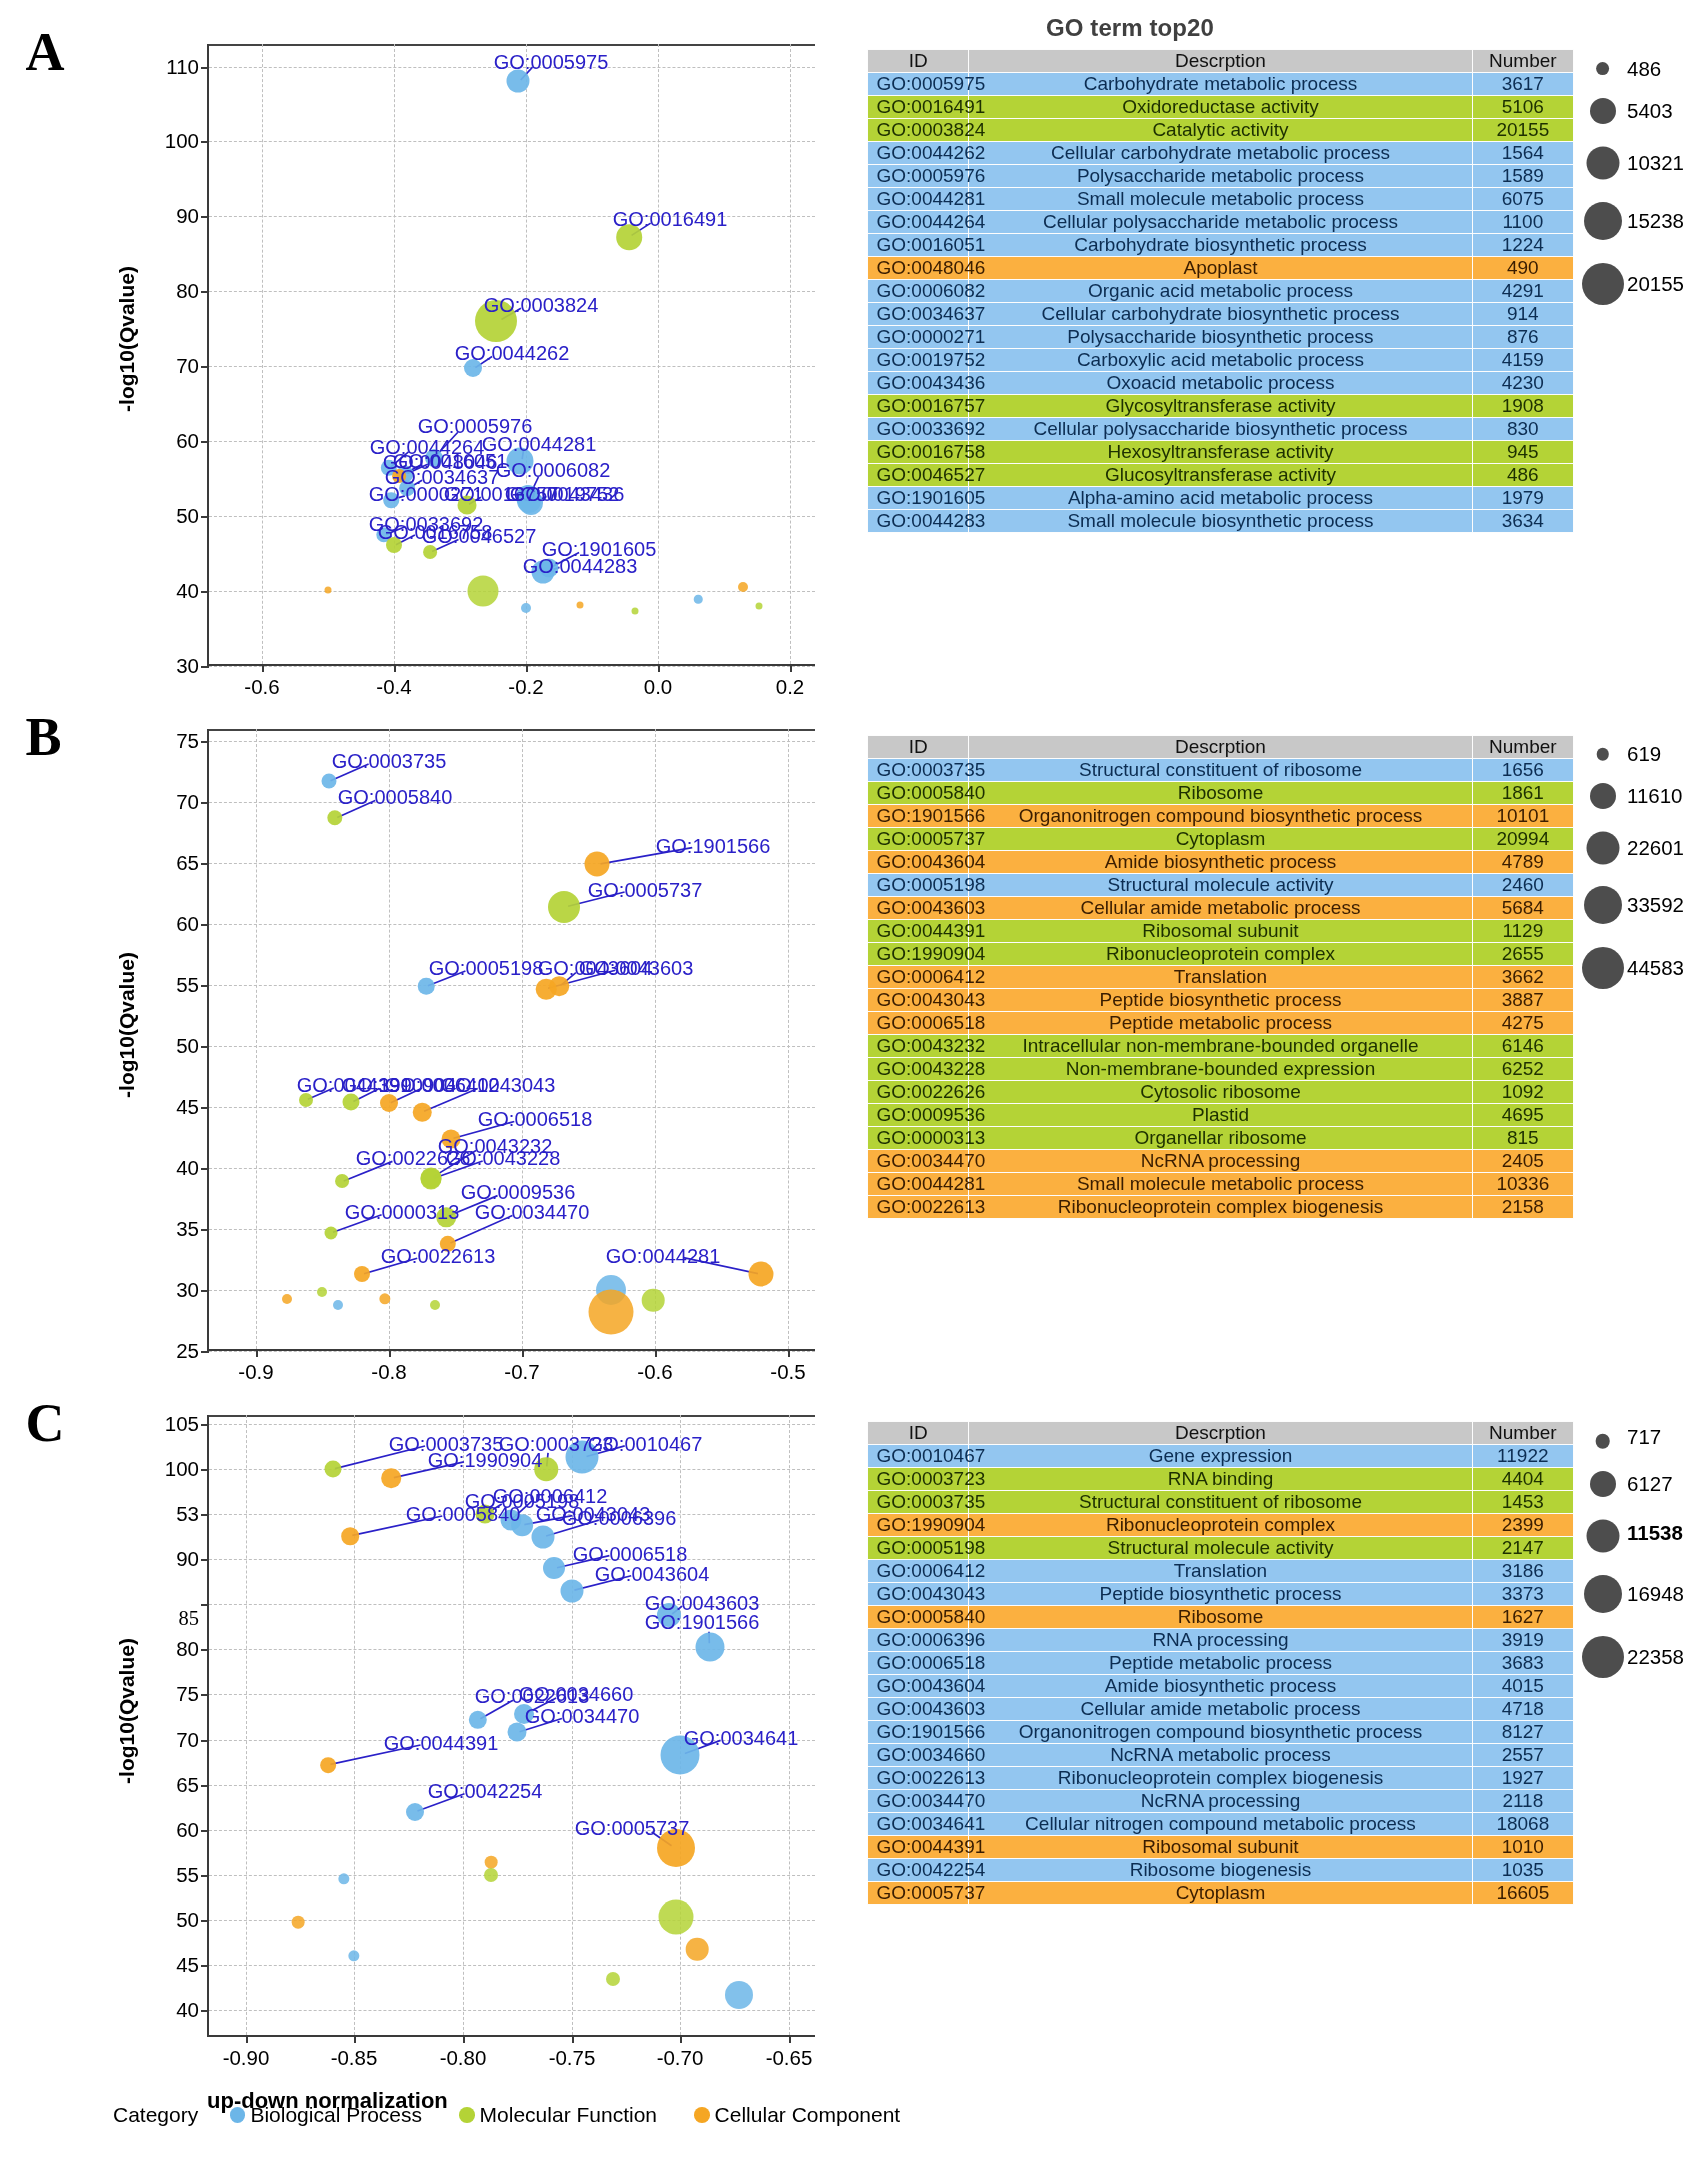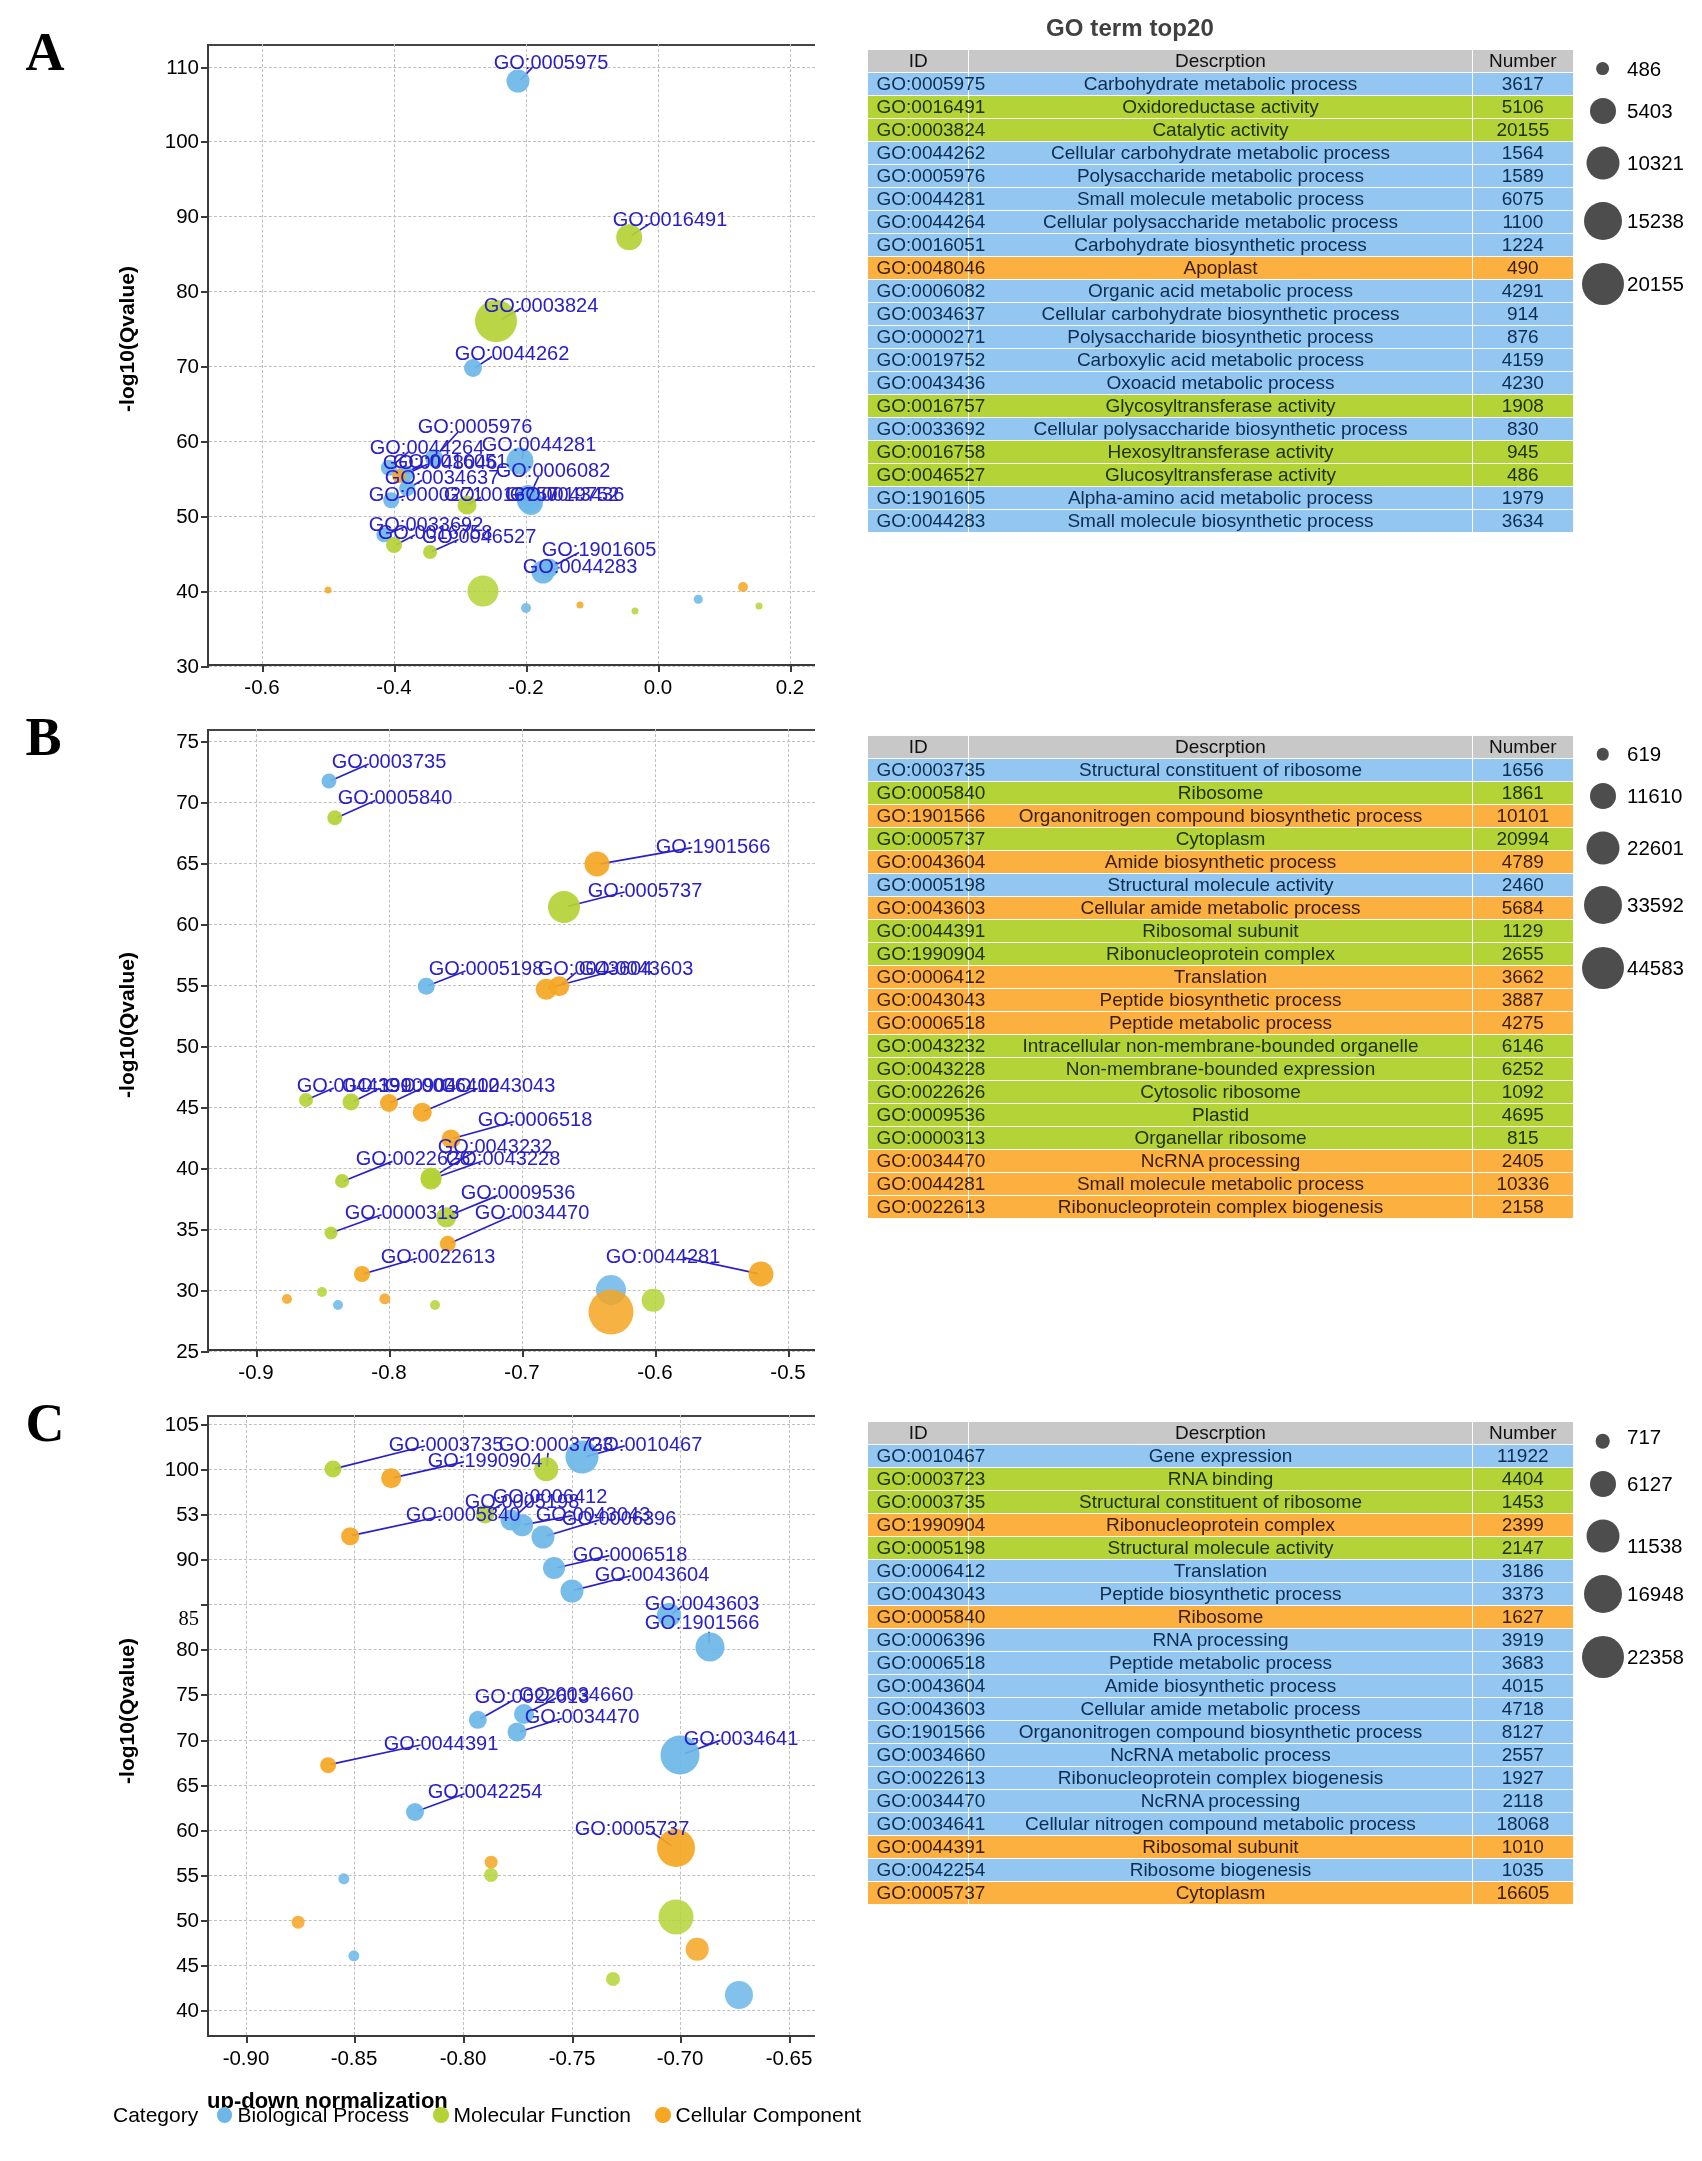--- a/index.html
+++ b/index.html
@@ -31,21 +31,21 @@
   .bp{background:#93c6f0;color:#0c2d52;}
   .mf{background:#b4d336;color:#1d3000;}
   .cc{background:#fbb040;color:#3a1d00;}
 
   
   .sizeleg{position:absolute;}
   .sizeleg .dot{position:absolute;border-radius:50%;background:#4d4d4d;transform:translate(-50%,-50%);}
   .sizeleg .txt{position:absolute;font-size:20.5px;transform:translateY(-50%);white-space:nowrap;}
 
   
-  .catleg{position:absolute;display:flex;align-items:center;gap:3px;font-size:21px;}
+  .catleg{position:absolute;display:flex;align-items:center;gap:16px;font-size:21px;}
   .catleg .cat-title{margin-right:15.6px;}
   .catleg .item{display:flex;align-items:center;margin-right:21px;}
   .catleg .swatch{width:15.6px;height:15.6px;border-radius:50%;margin-right:5px;display:inline-block;}
 </style>
 </head>
 <body>
 
 <div class="fig-title" style="left:1046px;top:14px;">GO term top20</div>
 
 <div class="panel-letter" style="left:25.4px;top:25.4px;">A</div>
@@ -676,21 +676,21 @@
       <div class="pt" style="left:467px;top:433px;width:38px;height:38px;background:#f5a623;opacity:.92;"></div>
       <div class="lbl" style="left:423px;top:413px;">GO:0005737</div>
     </div>
     <div class="xlab" style="left:207px;top:2088px;width:608px;">up-down normalization</div>
     <div class="sizeleg" style="left:1590px;top:1421px;width:106px;height:622px;">
       <div class="dot" style="left:12.7px;top:20px;width:14.6px;height:14.6px;"></div>
       <div class="txt" style="left:37px;top:16px;">717</div>
       <div class="dot" style="left:12.7px;top:63px;width:26px;height:26px;"></div>
       <div class="txt" style="left:37px;top:63px;">6127</div>
       <div class="dot" style="left:12.7px;top:115px;width:33px;height:33px;"></div>
-      <div class="txt" style="left:37px;top:125px;">11538</div>
+      <div class="txt" style="left:37px;top:112px;font-weight:bold;">11538</div>
       <div class="dot" style="left:12.7px;top:173px;width:38px;height:38px;"></div>
       <div class="txt" style="left:37px;top:173px;">16948</div>
       <div class="dot" style="left:12.7px;top:236px;width:42px;height:42px;"></div>
       <div class="txt" style="left:37px;top:236px;">22358</div>
     </div>
     <table class="tbl" style="left:867px;top:1421px;width:707px;">
       <thead>
         <tr>
           <th style="width: 92px;">ID</th>
           <th>Descrption</th>

